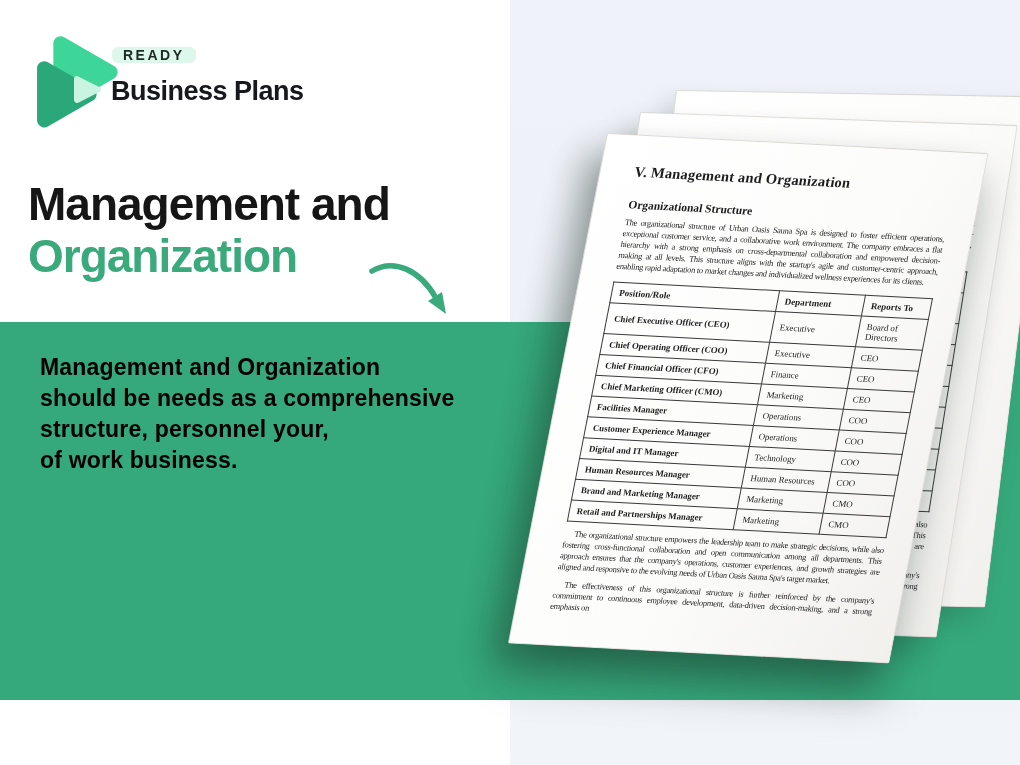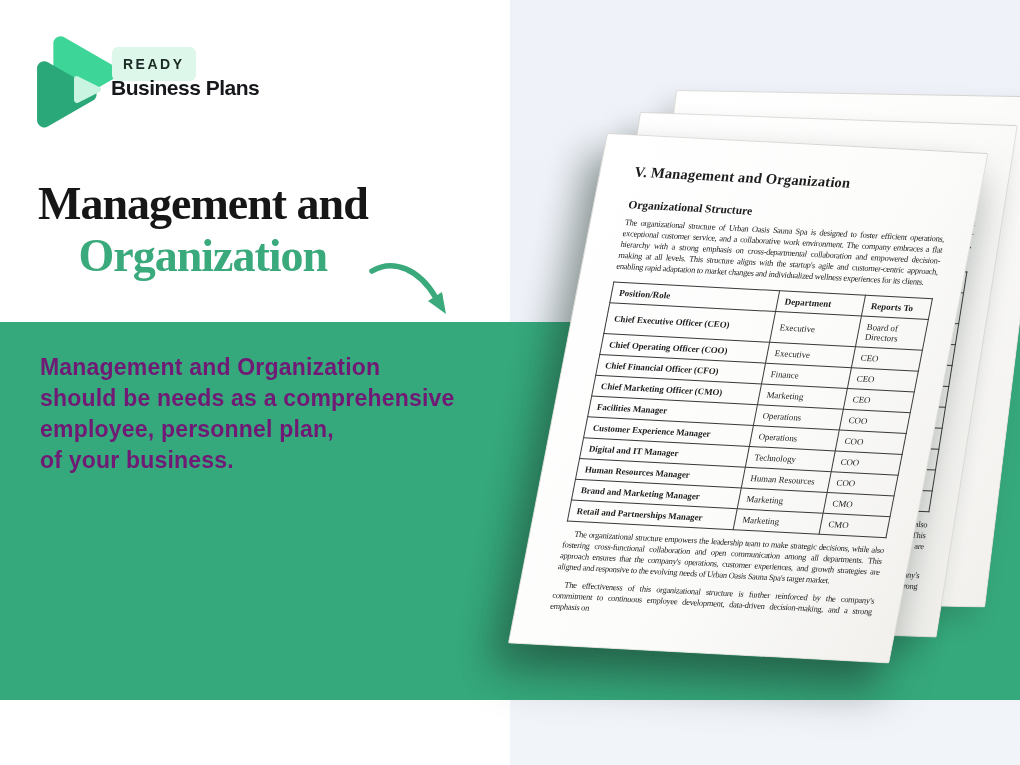--- a/index.html
+++ b/index.html
@@ -10,33 +10,33 @@
   
   .bg-right { position:absolute; left:510px; top:0; width:510px; height:765px;
               background:linear-gradient(180deg,#eff2f8 0%, #edf1f7 60%, #f1f4f9 100%); z-index:0; }
   .green-band { position:absolute; left:0; top:322px; width:1020px; height:378px;
                 background:#36a97c; z-index:1; }
 
   
   .brand { position:absolute; left:26px; top:26px; z-index:6; width:300px; height:110px; }
   .logo-mark { position:absolute; left:0; top:2px; }
   .brand-badge { position:absolute; left:86px; top:21px; background:#def7eb; color:#1b2b26;
-                 font-size:14px; font-weight:700; letter-spacing:2.5px; padding:9px 11px;
+                 font-size:14px; font-weight:700; letter-spacing:2.5px; padding:0 11px;
                  border-radius:6px; }
-  .brand-name { position:absolute; left:85px; top:50px; font-size:21px; font-weight:800;
+  .brand-name { position:absolute; left:85px; top:50px; font-size:27px; font-weight:800;
                 color:#16181c; letter-spacing:-0.5px;text-align:center; }
 
   
-  .hero { position:absolute; left:38px; top:178px; z-index:6; line-height:52px;
-          font-size:46px; font-weight:800; letter-spacing:-1px; color:#161616;font-family:Liberation Serif, serif; }
-  .hero .line2 { color:#3aa97c;text-align:center; }
+  .hero { position:absolute; left:28px; top:178px; z-index:6; line-height:52px;
+          font-size:46px; font-weight:800; letter-spacing:-1px; color:#161616; }
+  .hero .line2 { color:#3aa97c; }
   .arrow-wrap { position:absolute; left:358px; top:256px; z-index:6; }
 
   
-  .panel-copy { position:absolute; left:40px; top:352px; z-index:6; color:#701a75;
+  .panel-copy { position:absolute; left:40px; top:352px; z-index:6; color:#000000;
                 font-size:23px; font-weight:700; line-height:31px; letter-spacing:0.2px; }
 
   
   .page { position:absolute; background:linear-gradient(112deg,#ffffff 0%,#fcfcfb 55%,#f1f0ed 100%);
           border:1px solid rgba(80,70,55,0.18); border-radius:2px;
           transform-origin:top left; }
   .page-back  { left:676px; top:90px;  width:372px; height:512px; z-index:2;
                 transform:rotate(1deg) skewX(-6deg);
                 box-shadow:-10px 14px 24px rgba(25,45,35,0.18); }
   .page-mid   { left:640px; top:112px; width:378px; height:515px; z-index:3;
@@ -86,22 +86,22 @@
   <div class="arrow-wrap">
     <svg width="98" height="64" viewBox="0 0 98 64">
       <path d="M14,15 C36,2 62,14 78,42" fill="none" stroke="#3aa97c" stroke-width="5.5" stroke-linecap="round"></path>
       <polygon points="88,58 70,45 84,36" fill="#3aa97c"></polygon>
     </svg>
   </div>
 
   <div class="panel-copy">
     <div>Management and Organization</div>
     <div>should be needs as a comprehensive</div>
-    <div>employee, personnel plan,</div>
-    <div>of your business.</div>
+    <div>structure, personnel your,</div>
+    <div>of work business.</div>
   </div>
 
   <div class="page page-back"></div>
 
   <div class="page page-mid">
     <div class="doc">
       <div class="doc-title">V. Management and Organization</div>
       <div class="doc-subhead">Organizational Structure</div>
       <p>The organizational structure of Urban Oasis Sauna Spa is designed to foster efficient operations, exceptional customer service, and a collaborative work environment. The company embraces a flat hierarchy with a strong emphasis on cross-departmental collaboration and empowered decision-making at all levels. This structure aligns with the startup's agile and customer-centric approach, enabling rapid adaptation to market changes and individualized wellness experiences for its clients.</p>
       <table class="org-table">

